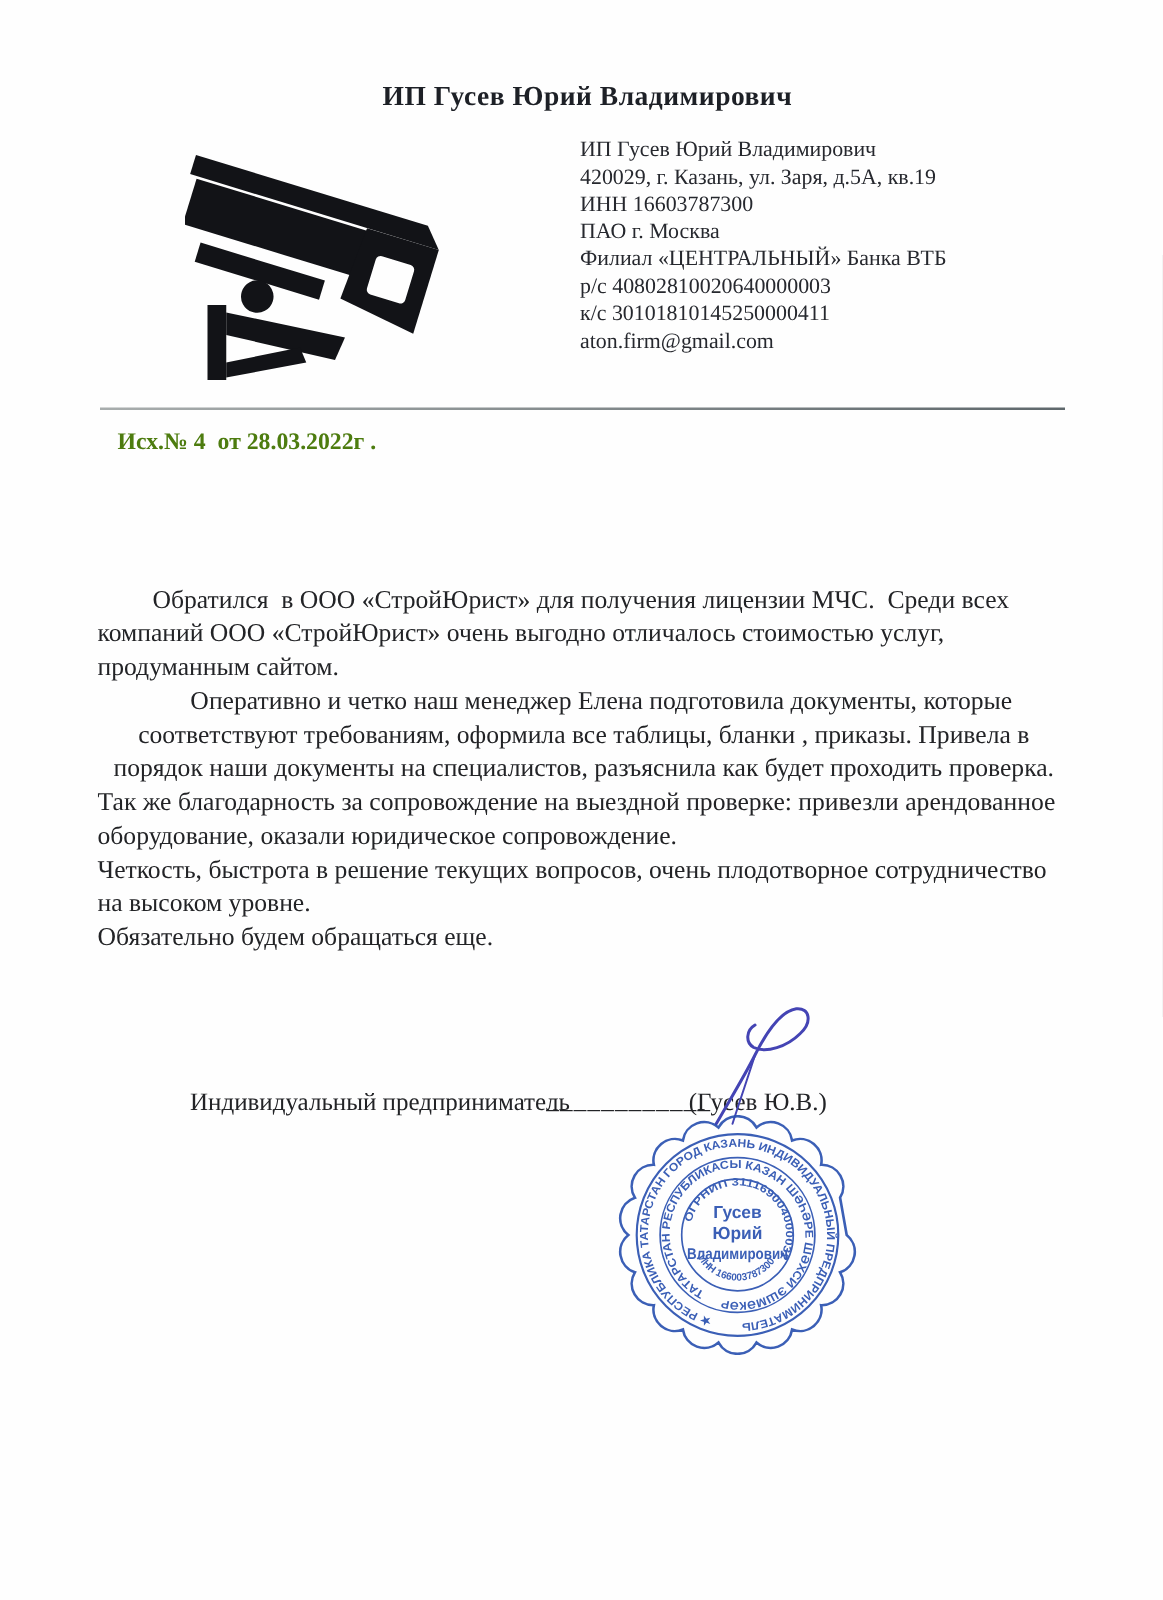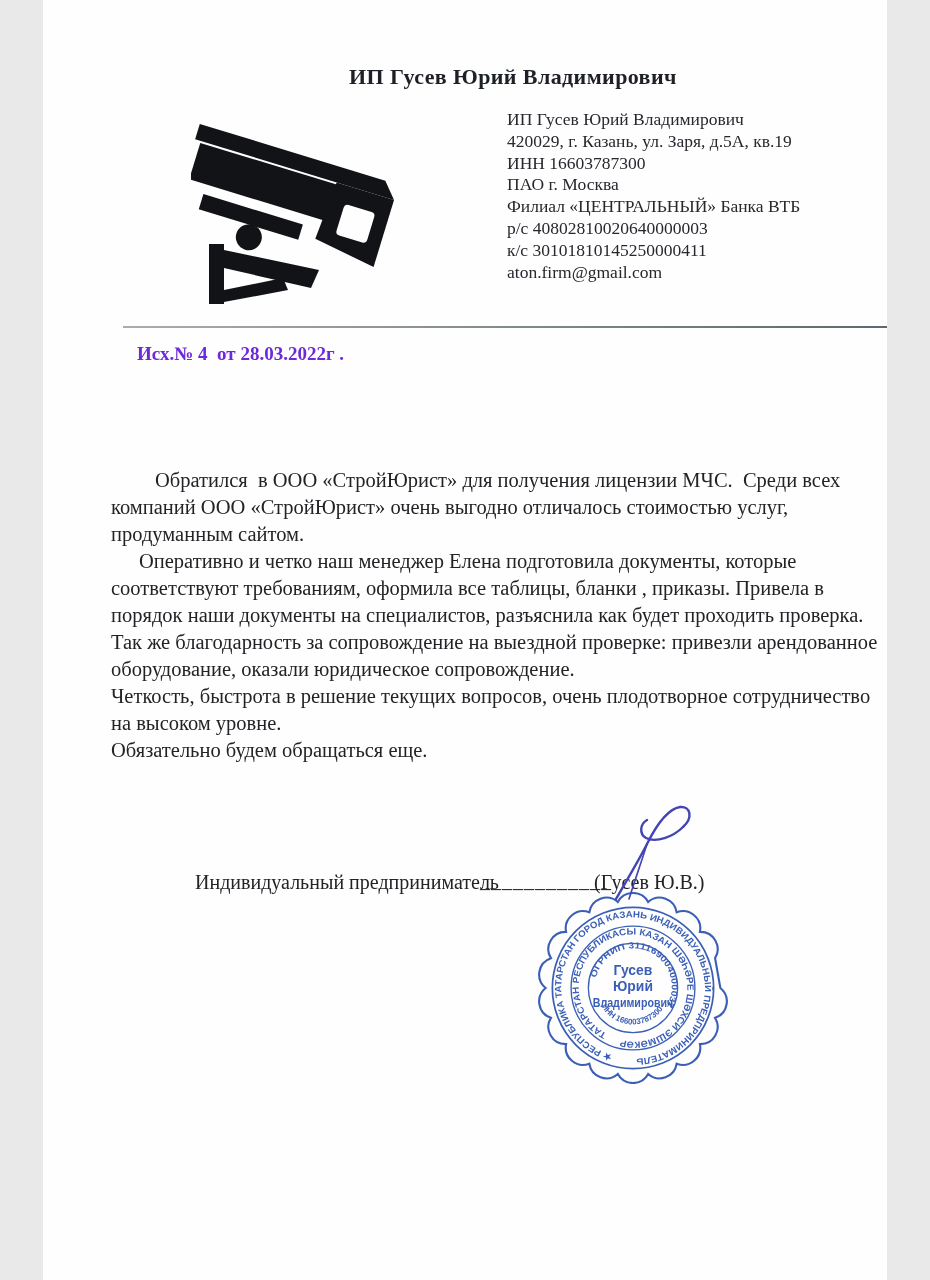--- a/index.html
+++ b/index.html
@@ -1,45 +1,45 @@
 <!DOCTYPE html>
 <html><head>
 <meta charset="utf-8">
 <style>
   html,body{margin:0;padding:0;background:#e9e9e9;}
   .page{
-    position:relative;width:844px;height:1280px;margin:0 auto;
+    position:relative;width:930px;height:1280px;margin:0 auto;
     background:#fefefe;overflow:hidden;
     font-family:"Liberation Serif", serif;color:#222326;text-decoration:underline;
   }
   .title{
     position:absolute;left:306px;top:64px;margin:0;
     font-size:22px;font-weight:bold;letter-spacing:.4px;color:#1d2026;
     white-space:nowrap;
   }
   .logo{position:absolute;left:148px;top:102px;width:232px;height:205px;}
   .details{
     position:absolute;left:464px;top:109px;width:400px;
     font-size:17.5px;line-height:21.8px;color:#26282e;
   }
   .divider{
     position:absolute;left:80px;top:326px;width:772px;height:2px;
     background:linear-gradient(to right,#a8adad,#5f686c);
   }
   .ref{
     position:absolute;left:94px;top:343px;
-    font-size:19px;font-weight:bold;color:#6d28d9;white-space:pre-wrap;
+    font-size:19px;font-weight:bold;color:#4d7c0f;white-space:pre-wrap;
   }
   .body{
-    position:absolute;left:68px;top:467px;width:778px;
+    position:absolute;left:78px;top:467px;width:778px;
     font-size:20.5px;line-height:27px;
   }
   .body p{margin:0;white-space:pre-wrap;}
   .indent-lg{text-indent:44px;}
-  .indent-sm{text-indent:28px;}
+  .indent-sm{text-indent:28px;text-align:center;}
   .sig-label{position:absolute;left:152px;top:871px;font-size:20px;}
   .sig-blank{position:absolute;left:437px;top:869px;font-size:20px;letter-spacing:1px;}
   .sig-name{position:absolute;left:551px;top:871px;font-size:20px;}
   .flourish{position:absolute;left:545px;top:798px;width:110px;height:105px;}
   .stamp{position:absolute;left:494px;top:892px;width:192px;height:192px;opacity:.92;}
   .stamp .ln{fill:none;stroke:#2b52b0;}
   .stamp text{
     font-family:"Liberation Sans", sans-serif;font-weight:bold;fill:#2b52b0;
   }
   .ring1{font-size:9.5px;}

